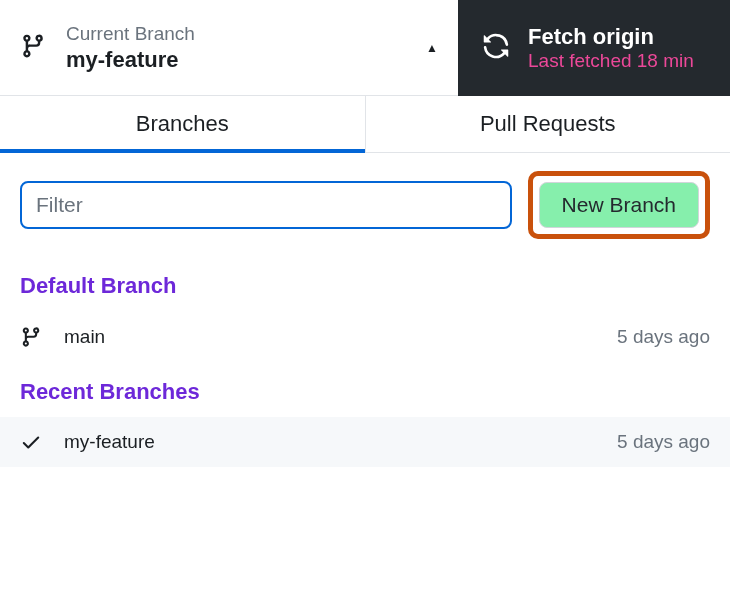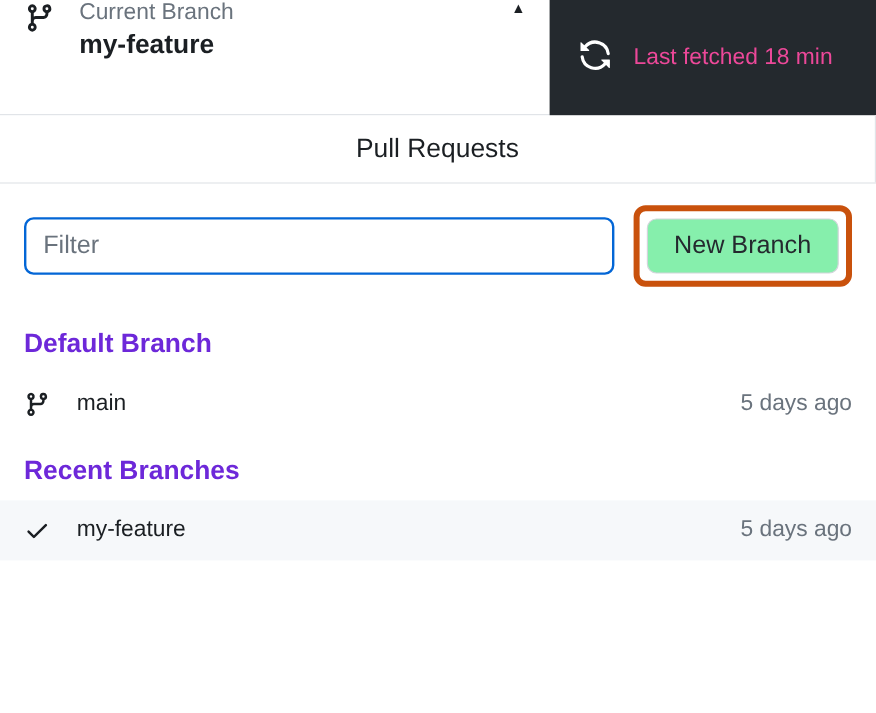--- a/index.html
+++ b/index.html
@@ -14,21 +14,21 @@
       overflow: hidden;
       background: #fff;
     }
     .header {
       display: flex;
       height: 96px;
     }
     .branch-selector {
       flex: 1;
       display: flex;
-      align-items: flex-start;
+      align-items: center;
       padding: 0 20px;
       border-bottom: 1px solid #e1e4e8;
       cursor: pointer;
     }
     .branch-icon {
       margin-right: 20px;
     }
     .branch-text {
       flex: 1;
     }
@@ -172,26 +172,28 @@
     </div>
     <span class="dropdown-arrow">▲</span>
   </div>
   <div class="fetch-panel">
     <span class="fetch-icon">
       <svg width="28" height="28" viewBox="0 0 16 16" fill="#fff">
         <path fill-rule="evenodd" d="M8 2.5a5.487 5.487 0 00-4.131 1.869l1.204 1.204A.25.25 0 014.896 6H1.25A.25.25 0 011 5.75V2.104a.25.25 0 01.427-.177l1.38 1.38A7.001 7.001 0 0114.95 7.16a.75.75 0 11-1.49.178A5.501 5.501 0 008 2.5zM1.705 8.005a.75.75 0 01.834.656 5.501 5.501 0 009.592 2.97l-1.204-1.204a.25.25 0 01.177-.427h3.646a.25.25 0 01.25.25v3.646a.25.25 0 01-.427.177l-1.38-1.38A7.001 7.001 0 011.05 8.84a.75.75 0 01.656-.834z"></path>
       </svg>
     </span>
     <div>
+      <div class="fetch-title">Fetch origin</div>
       <div class="fetch-sub">Last fetched 18 min</div>
     </div>
   </div>
 </div>
 
 <div class="tabs">
+  <div class="tab active">Branches</div>
   <div class="tab">Pull Requests</div>
 </div>
 
 <div class="filter-row">
   <input class="filter-input" placeholder="Filter" style="">
   <div class="new-branch-wrapper">
     <button class="new-branch-btn">New Branch</button>
   </div>
 </div>
 

